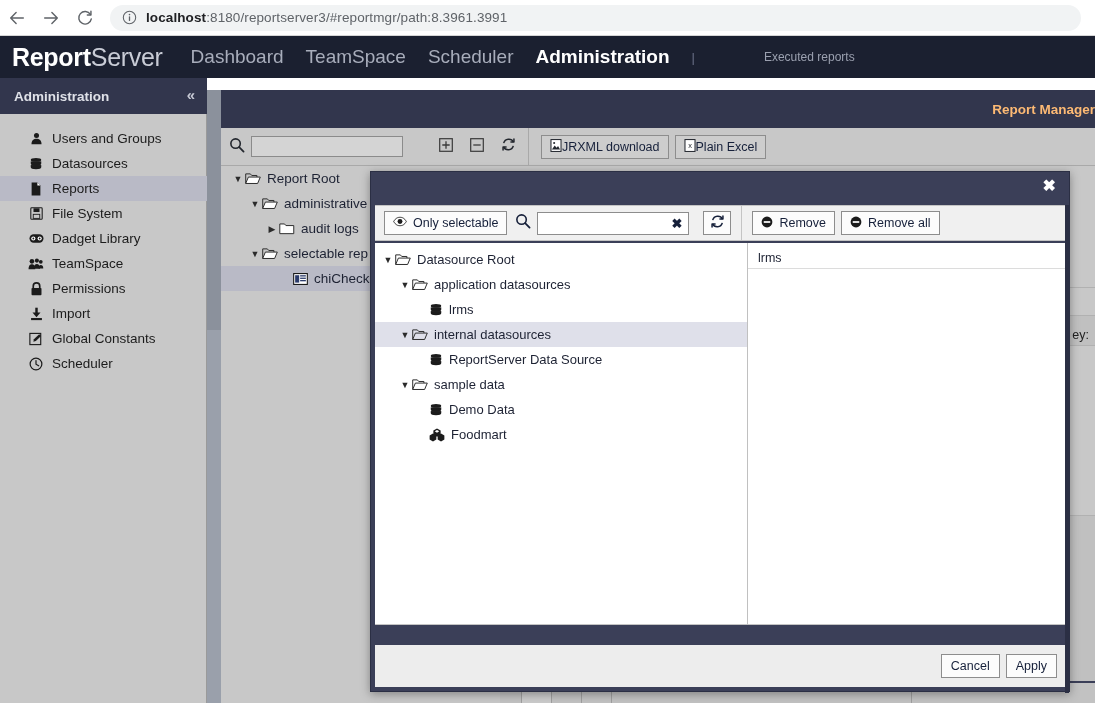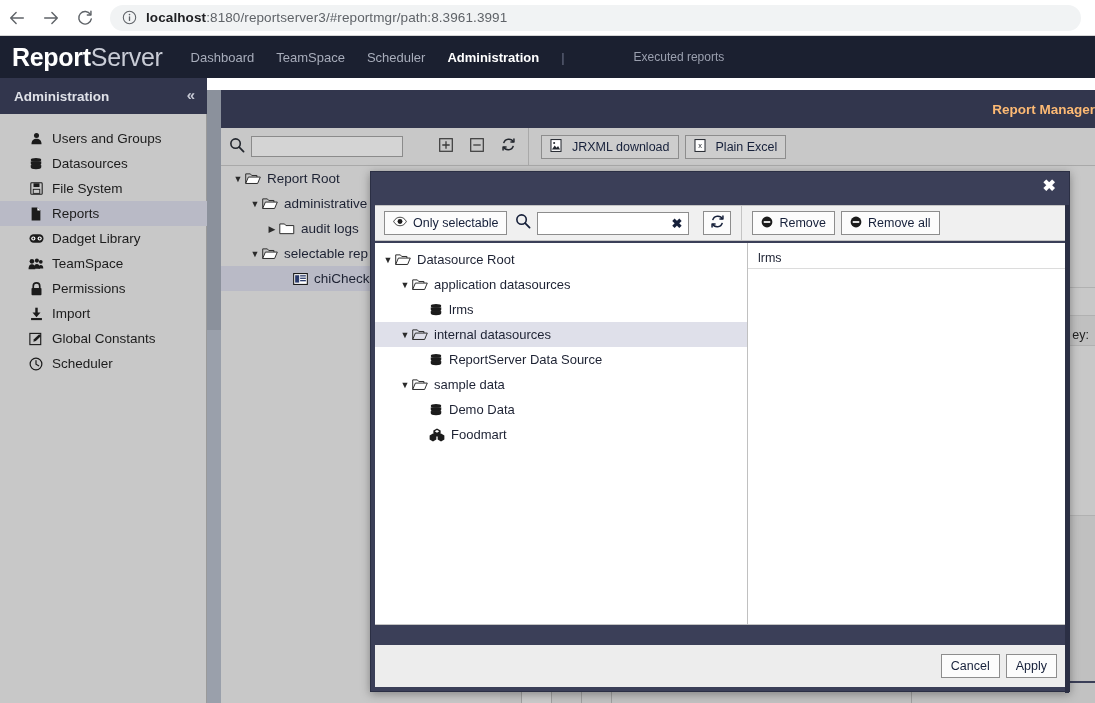--- a/index.html
+++ b/index.html
@@ -55,21 +55,21 @@
     margin-left: 12px;
     font-size: 25px;
     color: #c9ccd6;
     font-weight: 300;
     letter-spacing: -0.3px;
   }
   .logo b { font-weight: 700; color: #ffffff; }
   .topnav { display: flex; align-items: center; margin-left: 28px; }
   .topnav a {
     color: #a8adbb;
-    font-size: 13px;
+    font-size: 19px;
     margin-right: 22px;
     text-decoration: none;
     white-space: nowrap;
   }
   .topnav a.active { color: #ffffff; font-weight: bold; }
   .topnav .sep { color: #6a7087; margin-right: 22px; font-size: 13px; }
   .topnav a.small { font-size: 12px; color: #9ba0af; margin-left: 47px; }
 
   
   .sidebar {
@@ -152,21 +152,21 @@
   .tb-icons { display: flex; align-items: center; margin-left: 36px; gap: 17px; color: #3a3a3a; }
   .tb-sep { width: 1px; height: 38px; background: #a9a9a9; margin: 0 12px; }
   .tb-btn {
     height: 24px;
     background: #cdcdcd;
     border: 1px solid #8d8d8d;
     display: flex; align-items: center;
     padding: 0 8px;
     font-size: 12.5px;
     color: #16203a;
-    gap: 10px;
+    gap: 0;
   }
 
   .tree-area {
     position: absolute; top: 76px; left: 0;
     width: 874px; height: 537px;
     background: #c8c8c8;
   }
   .tnode {
     height: 25px;
     display: flex; align-items: center;
@@ -371,39 +371,39 @@
             <ellipse cx="8" cy="3.3" rx="6" ry="2.1" fill="#1b1b1b"></ellipse>
             <rect x="2" y="5" width="12" height="2.2" fill="#1b1b1b"></rect>
             <ellipse cx="8" cy="7.6" rx="6" ry="2.1" fill="#1b1b1b"></ellipse>
             <rect x="2" y="9.2" width="12" height="2.2" fill="#1b1b1b"></rect>
             <ellipse cx="8" cy="11.8" rx="6" ry="2.1" fill="#1b1b1b"></ellipse>
           </svg>
       </span>
       <span>Datasources</span>
     </div>
 
+    <div class="side-item sel">
+      <span class="ic">
+        <svg width="12" height="14" viewBox="0 0 12 16">
+            <path d="M1 0.6 H7.6 L11 4 V15.4 H1 Z" fill="#1b1b1b"></path>
+            <path d="M7.6 0.6 V4 H11 Z" fill="#ffffff"></path>
+          </svg>
+      </span>
+      <span>Reports</span>
+    </div>
+
     <div class="side-item">
       <span class="ic">
         <svg width="13" height="13" viewBox="0 0 16 16">
             <rect x="1" y="1" width="14" height="14" rx="1" stroke="#1b1b1b" stroke-width="1.3" fill="none"></rect>
             <rect x="4.3" y="1.6" width="7.4" height="4.6" fill="#1b1b1b"></rect>
             <rect x="4" y="9" width="8" height="5" stroke="#1b1b1b" stroke-width="1.1" fill="none"></rect>
           </svg>
       </span>
       <span>File System</span>
-    </div>
-
-    <div class="side-item sel">
-      <span class="ic">
-        <svg width="12" height="14" viewBox="0 0 12 16">
-            <path d="M1 0.6 H7.6 L11 4 V15.4 H1 Z" fill="#1b1b1b"></path>
-            <path d="M7.6 0.6 V4 H11 Z" fill="#ffffff"></path>
-          </svg>
-      </span>
-      <span>Reports</span>
     </div>
 
     <div class="side-item">
       <span class="ic">
         <svg width="15" height="13" viewBox="0 0 18 14">
             <rect x="0.6" y="2" width="16.8" height="10" rx="5" fill="#1b1b1b"></rect>
             <circle cx="5.2" cy="7" r="2.5" fill="#ffffff"></circle>
             <circle cx="12.8" cy="7" r="2.5" fill="#ffffff"></circle>
             <circle cx="5.2" cy="7" r="1.1" fill="#1b1b1b"></circle>
             <circle cx="12.8" cy="7" r="1.1" fill="#1b1b1b"></circle>

